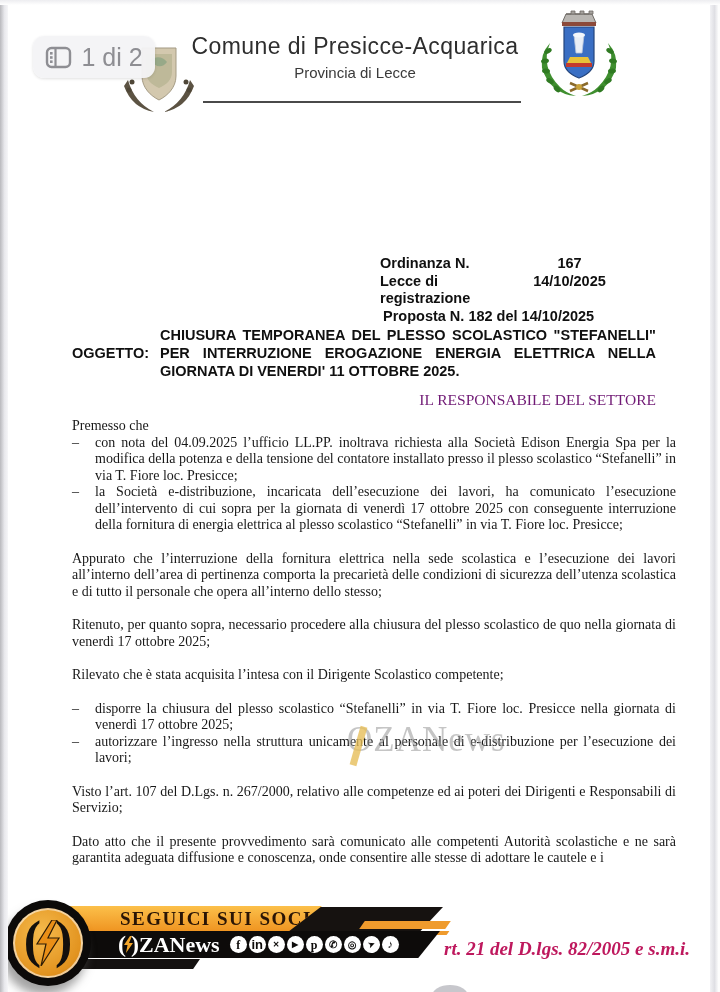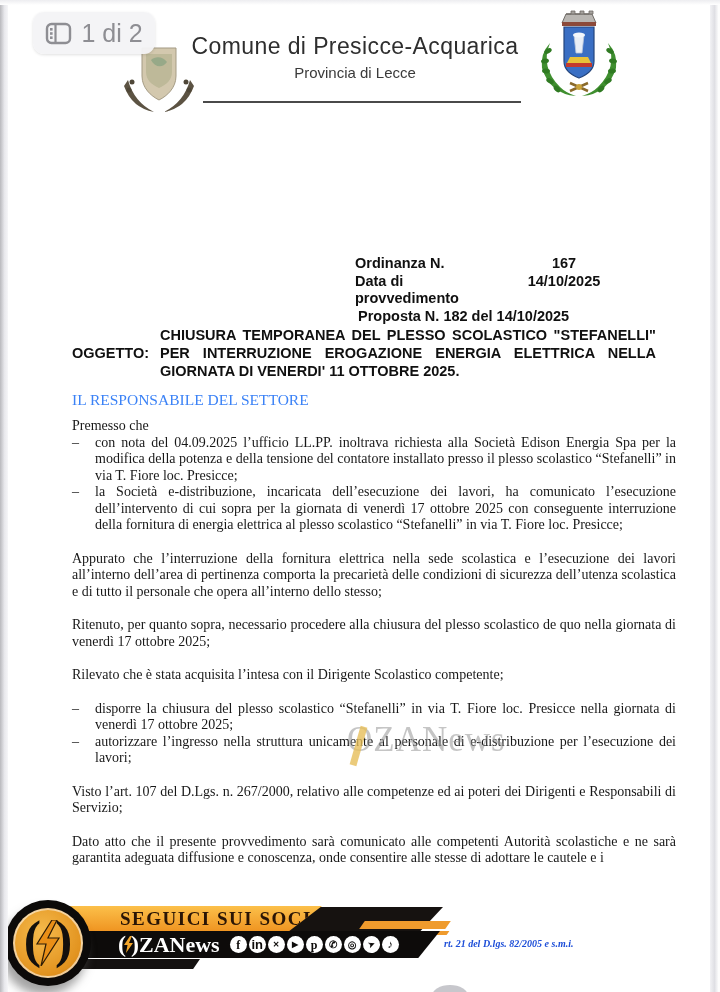--- a/index.html
+++ b/index.html
@@ -7,50 +7,50 @@
          font-family:"Liberation Serif",serif;color:#1c1c1c;}
   
   .edge-left{position:absolute;left:0;top:0;width:8px;height:992px;
              background:linear-gradient(90deg,#b9b9bd,#e8e8ec 55%,#f6f6f8);z-index:40;}
   .edge-right{position:absolute;right:0;top:0;width:10px;height:992px;
               background:linear-gradient(270deg,#fdfdfd 15%,#dfdfe4 55%,#f2f2f5);z-index:40;}
   .edge-top{position:absolute;left:0;top:0;width:720px;height:5px;
             background:linear-gradient(180deg,#ededf0,#ffffff);z-index:41;}
 
   
-  .page-badge{position:absolute;left:33px;top:12px;width:122px;height:42px;z-index:30;
+  .page-badge{position:absolute;left:33px;top:36px;width:122px;height:42px;z-index:30;
               background:rgba(243,243,245,.95);border-radius:11px;display:flex;align-items:center;
               justify-content:center;gap:9px;box-shadow:0 1px 3px rgba(0,0,0,.12);}
   .page-badge-label{font-family:"Liberation Sans",sans-serif;font-size:25px;color:#8e8e93;font-weight:500;}
 
   
   .crest-left{position:absolute;left:118px;top:46px;z-index:5;filter:blur(.4px);opacity:.9;}
   .crest-right{position:absolute;left:536px;top:9px;z-index:5;}
   .muni-title{position:absolute;left:175px;top:33px;width:360px;text-align:center;
               font-family:"Liberation Sans",sans-serif;font-size:23px;color:#2e2e2e;letter-spacing:.4px;}
   .prov-title{position:absolute;left:175px;top:64px;width:360px;text-align:center;
               font-family:"Liberation Sans",sans-serif;font-size:15px;color:#3a3a3a;}
   .head-rule{position:absolute;left:203px;top:101px;width:318px;height:2px;background:#4a4a4a;}
 
   
   .meta{position:absolute;left:355px;top:255px;width:268px;
         font-family:"Liberation Sans",sans-serif;font-weight:bold;font-size:14.5px;color:#101010;
         line-height:17.5px;}
-  .meta-row{display:flex;}
+  .meta-row{display:flex;margin-left:25px;}
   .meta-label{width:150px;}
   .meta-value{width:118px;text-align:center;}
 
   
   .subject{position:absolute;left:72px;top:326px;width:584px;display:flex;
            font-family:"Liberation Sans",sans-serif;font-weight:bold;font-size:14.5px;color:#101010;}
   .subject-label{width:88px;align-self:center;}
   .subject-text{flex:1;text-align:justify;line-height:18px;}
 
-  .section-heading{position:absolute;left:72px;top:391px;width:584px;text-align:left;
-                   font-size:15.5px;color:#3b82f6;}
+  .section-heading{position:absolute;left:72px;top:391px;width:584px;text-align:right;
+                   font-size:15.5px;color:#701a75;}
 
   
   .body-text{position:absolute;left:72px;top:418px;width:604px;font-size:14px;line-height:16.5px;
              text-align:justify;color:#181818;}
   .para{margin:0 0 17px 0;}
   .para.tight{margin-bottom:8px;}
   .lead{margin:0;}
   .ditem{display:flex;}
   .ditem .dash{width:23px;flex:none;}
   .ditem .itext{flex:1;text-align:justify;}
@@ -90,21 +90,21 @@
                display:flex;align-items:center;justify-content:center;}
   .logo-inner{width:66px;height:66px;border-radius:50%;border:2px solid rgba(255,255,255,.55);
               background:radial-gradient(circle at 40% 35%,#f6bb4d,#e2931f 70%,#c97c14);
               display:flex;align-items:center;justify-content:center;position:relative;}
   .logo-parens{position:absolute;left:0;top:0;width:100%;height:100%;display:flex;align-items:center;
                justify-content:center;gap:14px;font-size:52px;font-weight:bold;color:#13100d;
                font-family:"Liberation Serif",serif;line-height:1;padding-bottom:6px;box-sizing:border-box;}
   .logo-bolt{position:relative;z-index:2;}
 
   .footer-fragment{position:absolute;left:444px;top:938px;font-style:italic;font-weight:bold;
-                   font-size:10px;color:#1d4ed8;z-index:10;white-space:nowrap;}
+                   font-size:19px;color:#be185d;z-index:10;white-space:nowrap;}
   .bottom-arc{position:absolute;left:432px;top:985px;width:36px;height:22px;border-radius:50%;
               background:#c7c7cc;z-index:6;}
 </style>
 </head>
 <body>
 
 <div id="stage">
 
   <div class="edge-left"></div>
   <div class="edge-right"></div>
@@ -173,21 +173,21 @@
   <div class="muni-title">Comune di Presicce-Acquarica</div>
   <div class="prov-title">Provincia di Lecce</div>
   <div class="head-rule"></div>
 
   <div class="meta">
     <div class="meta-row">
       <span class="meta-label">Ordinanza N.</span>
       <span class="meta-value">167</span>
     </div>
     <div class="meta-row">
-      <span class="meta-label">Data di provvedimento</span>
+      <span class="meta-label">Lecce di registrazione</span>
       <span class="meta-value">14/10/2025</span>
     </div>
     <div class="meta-row">
       <span style="padding-left:3px;">Proposta N. 182 del 14/10/2025</span>
     </div>
   </div>
 
   <div class="subject">
     <span class="subject-label">OGGETTO:</span>
     <span class="subject-text">CHIUSURA TEMPORANEA DEL PLESSO SCOLASTICO "STEFANELLI" PER INTERRUZIONE EROGAZIONE ENERGIA ELETTRICA NELLA GIORNATA DI VENERDI' 11 OTTOBRE 2025.</span>

